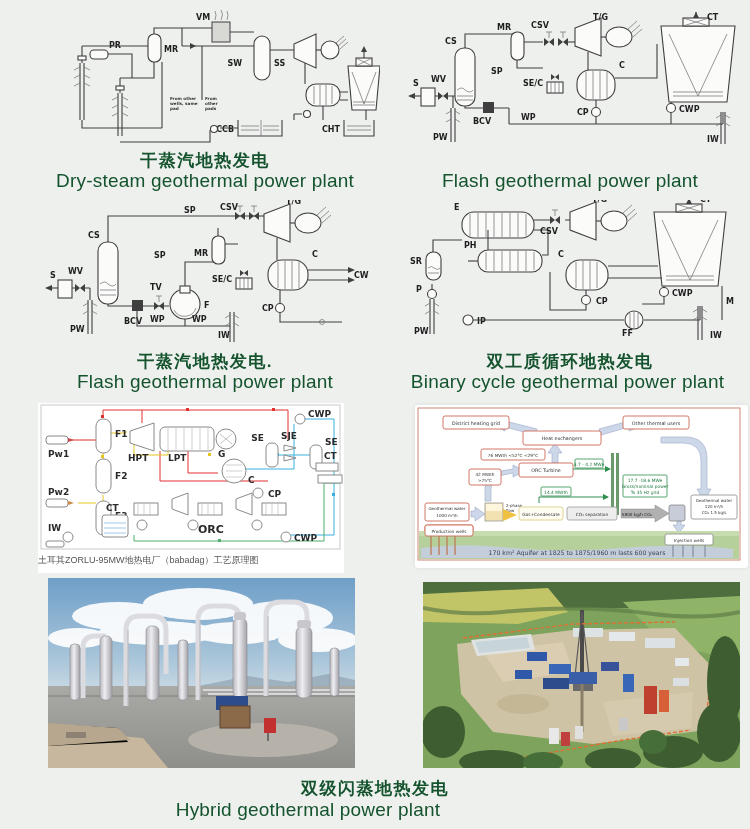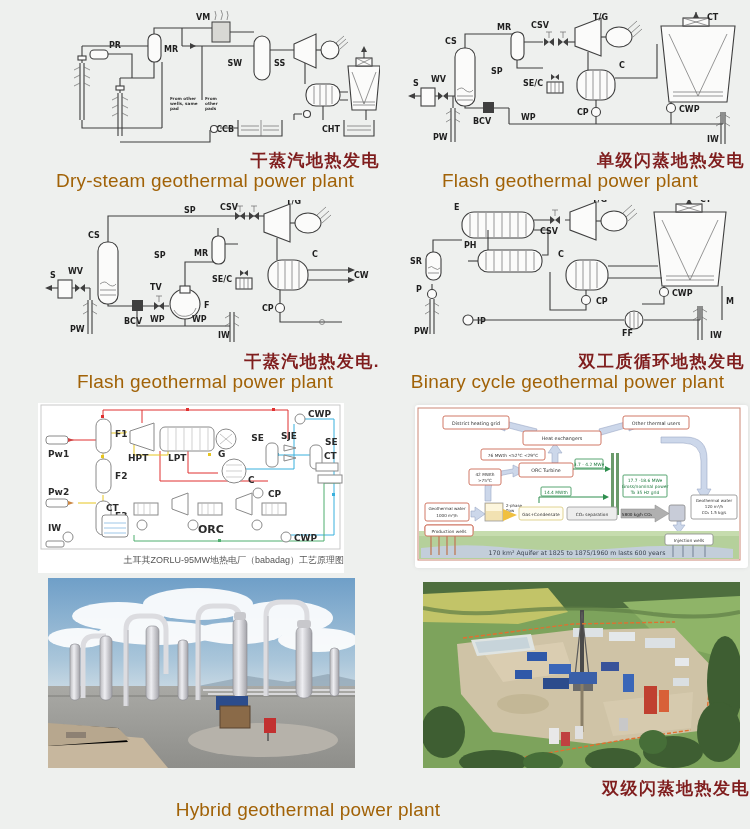--- a/index.html
+++ b/index.html
@@ -1,23 +1,23 @@
 <!DOCTYPE html>
 <html><head>
 <meta charset="utf-8">
 <style>
   html,body{margin:0;padding:0;background:#e4e6e4;}
   .page{position:relative;width:750px;height:829px;background:#eef0ee;overflow:hidden;
         font-family:"Liberation Sans",sans-serif;}
   .abs{position:absolute;}
-  .cap-zh{font-size:17px;font-weight:600;color:#7f1d1d;text-align:right;letter-spacing:1.5px;}
-  .cap-en{font-size:19px;font-weight:400;color:#a16207;text-align:center;letter-spacing:0.2px;}
+  .cap-zh{font-size:17px;font-weight:600;color:#14532d;text-align:center;letter-spacing:1.5px;}
+  .cap-en{font-size:19px;font-weight:400;color:#14532d;text-align:center;letter-spacing:0.2px;}
   .panel{background:#ffffff;}
   .panel-r{background:#ffffff;border-radius:3px;box-shadow:0 0 4px rgba(0,0,0,0.08);}
-  .z-cap{font-size:9px;color:#555;text-align:right;width:100%;}
+  .z-cap{font-size:9px;color:#555;text-align:left;width:100%;}
 
   svg text{font-family:"DejaVu Sans","Liberation Sans",sans-serif;}
   .s-ln{fill:none;stroke:#3f3f3f;stroke-width:1.1;}
   .s-thin{fill:none;stroke:#6a6a6a;stroke-width:0.7;}
   .s-comp{fill:#fbfbfa;stroke:#3f3f3f;stroke-width:1.1;}
   .s-gray{fill:#d8d8d4;stroke:#3f3f3f;stroke-width:1;}
   .s-fill{fill:#3f3f3f;}
   .s-lbl{font-size:8px;font-weight:bold;fill:#1f1f1f;}
   .s-note{font-size:4.2px;font-weight:bold;fill:#333;}
 
@@ -213,21 +213,20 @@
 
     <g>
       <path class="s-ln" d="M316,100 V132 M320,100 V132 M318,112 V100"></path>
       <path class="s-thin" d="M311,106 l5,-3 M311,114 l5,-3 M325,106 l-5,-3 M325,114 l-5,-3"></path>
     </g>
     <text class="s-lbl" x="302" y="130">IW</text>
   </svg>
 
   <div class="abs cap-zh" style="left:30px;top:149px;width:350px">干蒸汽地热发电</div>
   <div class="abs cap-en" style="left:10px;top:170px;width:390px">Dry-steam geothermal power plant</div>
-  <div class="abs cap-zh" style="left:395px;top:149px;width:350px">单级闪蒸地热发电</div>
   <div class="abs cap-en" style="left:395px;top:170px;width:350px">Flash geothermal power plant</div>
 
   <svg class="abs" style="left:42px;top:200px" width="330" height="148" viewBox="0 0 330 148">
     <rect class="s-comp" x="16" y="80" width="14" height="18"></rect>
     <text class="s-lbl" x="8" y="78">S</text>
     <path class="s-ln" d="M16,88 H5"></path>
       <path class="s-fill" d="M10,85 l-7,3 l7,3 z"></path>
     <g>
       <path class="s-fill" d="M33,84 l5,4 l-5,4 z M43,84 l-5,4 l5,4 z"></path>
       <path class="s-ln" d="M30,88 H33 M43,88 H48"></path>

